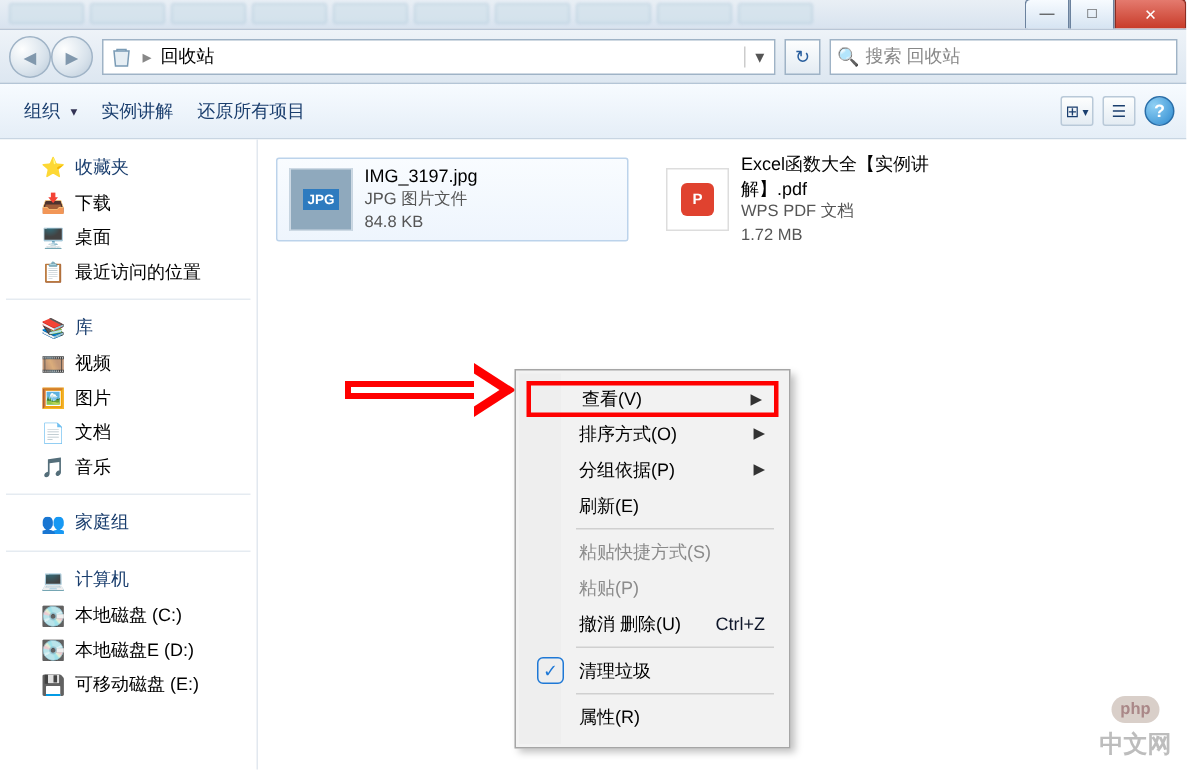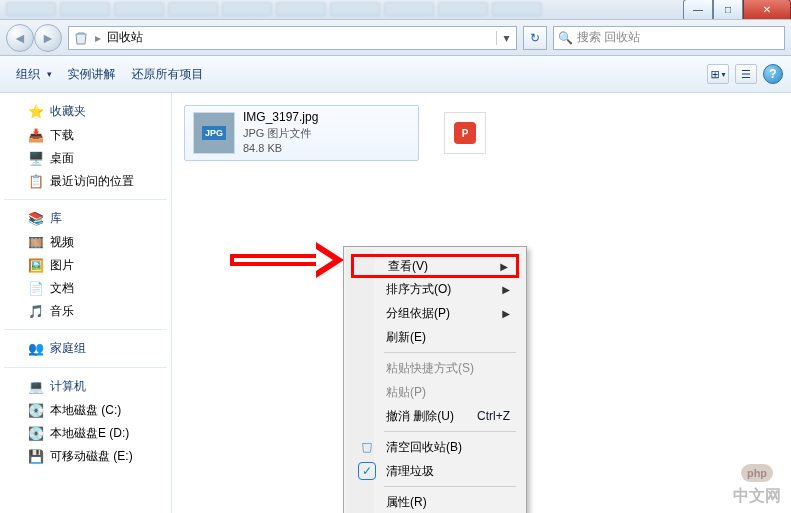--- a/index.html
+++ b/index.html
@@ -215,20 +215,25 @@
         <div class="file-meta">
           <span class="file-name">IMG_3197.jpg</span>
           <span>JPG 图片文件</span>
           <span>84.8 KB</span>
         </div>
       </div>
       <div class="file-card plain">
         <div class="thumb pdf">
             <div class="pdf-badge">P</div>
           </div>
+        <div class="file-meta">
+          <span class="file-name">Excel函数大全【实例讲解】.pdf</span>
+          <span>WPS PDF 文档</span>
+          <span>1.72 MB</span>
+        </div>
       </div>
     </div>
   </div>
 </div>
 
 <div class="red-arrow">
   <div class="shaft"></div>
     <div class="shaft-fill"></div>
   <div class="head"></div>
     <div class="head-inner"></div>
@@ -257,28 +262,20 @@
   </div>
   <div class="ctx-item disabled">
     <span>粘贴(P)</span>
   </div>
   <div class="ctx-item">
     <span>撤消 删除(U)</span>
     <span class="ctx-shortcut">Ctrl+Z</span>
   </div>
   <div class="ctx-sep"></div>
   <div class="ctx-item">
-    <span class="ctx-ico">
-      <svg width="14" height="14" viewBox="0 0 16 16">
-          <path d="M3 4h10l-1 10H4z" fill="#e6eef4" stroke="#7a9bb5"></path>
-        </svg>
-    </span>
-    <span>清空回收站(B)</span>
-  </div>
-  <div class="ctx-item">
     <span class="ctx-ico blue">✓</span>
     <span>清理垃圾</span>
   </div>
   <div class="ctx-sep"></div>
   <div class="ctx-item">
     <span>属性(R)</span>
   </div>
 </div>
 
 <div class="watermark">

